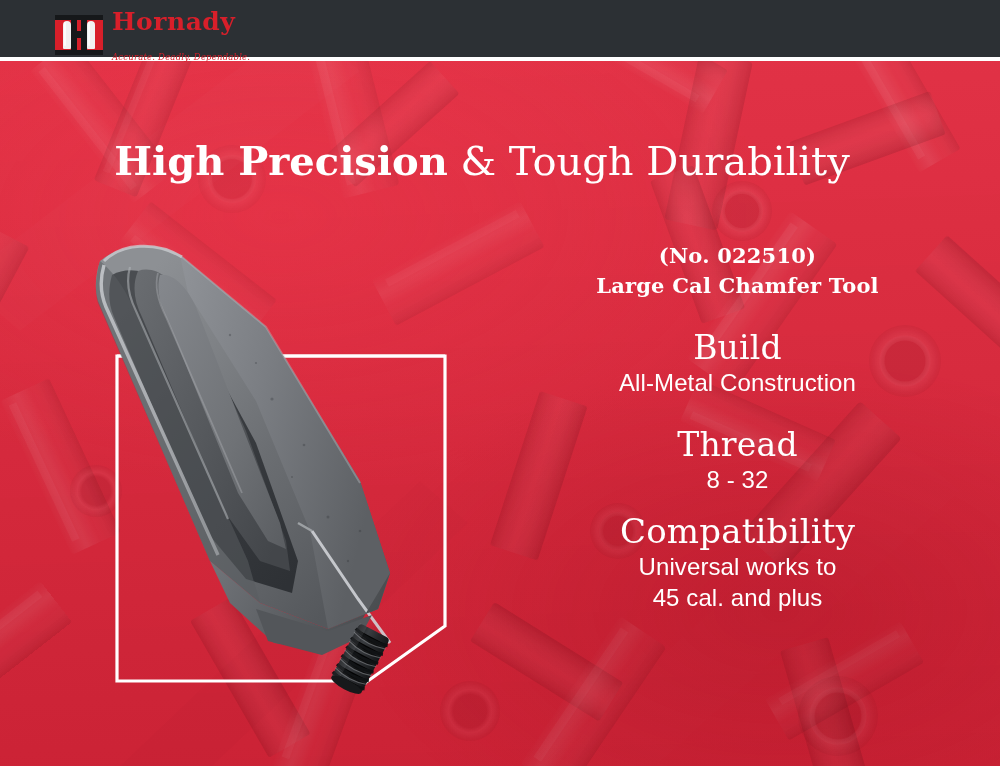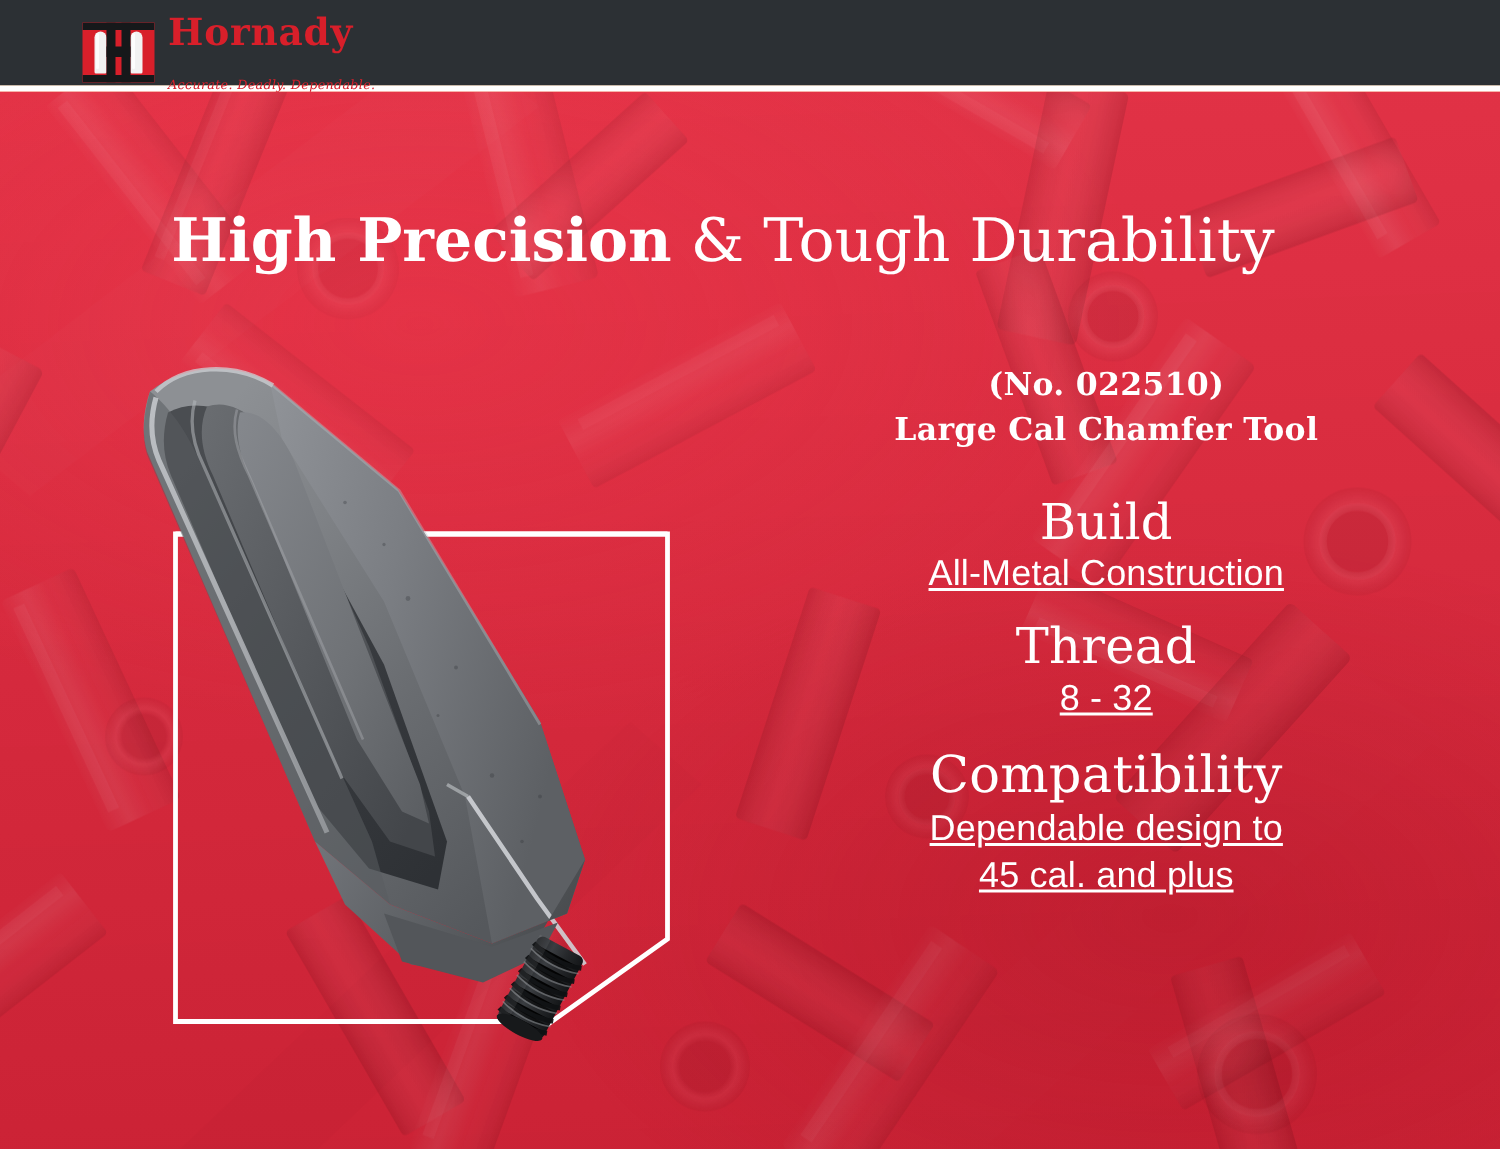--- a/index.html
+++ b/index.html
@@ -3,21 +3,21 @@
 <meta charset="utf-8">
 <title>Hornady Product Infographic</title>
 <style>
   html,body{margin:0;padding:0;background:#ffffff;}
   body{font-family:"Liberation Sans",sans-serif;}
 
   #page{
     position:relative;
     width:1000px;height:766px;
     overflow:hidden;
-    background:#fdba74;
+    background:#86efac;
   }
 
   
   #header-bar{
     position:absolute;left:0;top:0;width:1000px;height:57px;
     background:#2c3034;
     z-index:40;
   }
   #header-accent{
     position:absolute;left:0;top:57px;width:1000px;height:4px;
@@ -128,24 +128,23 @@
     font-size:33px;
     line-height:1.18;
     letter-spacing:.2px;
   }
   .spec-value{
     font-family:"Liberation Sans",sans-serif;
     font-weight:normal;
     font-size:24px;
     line-height:1.25;
     letter-spacing:.1px;
-    text-decoration:underline;
   }
   .spec-value.multi{line-height:1.32;}
-  #spec-group-thread{margin-top:14px;}
+  #spec-group-thread{margin-top:28px;}
   #spec-group-compat{margin-top:16px;text-align:center;}
   #spec-title-compat{font-size:34px;}
 </style>
 </head>
 <body>
 
 <div id="page">
 
   <div id="header-bar"></div>
   <div id="header-accent"></div>
@@ -476,21 +475,21 @@
       </div>
 
       <div class="spec-group" id="spec-group-thread">
         <div class="spec-title">Thread</div>
         <div class="spec-value">8 - 32</div>
       </div>
 
       <div class="spec-group" id="spec-group-compat">
         <div class="spec-title" id="spec-title-compat">Compatibility</div>
         <div class="spec-value multi">
-          <div>Dependable design to</div>
+          <div>Universal works to</div>
           <div>45 cal. and plus</div>
         </div>
       </div>
 
     </div>
 
   </div>
 </div>
 
 </body></html>

